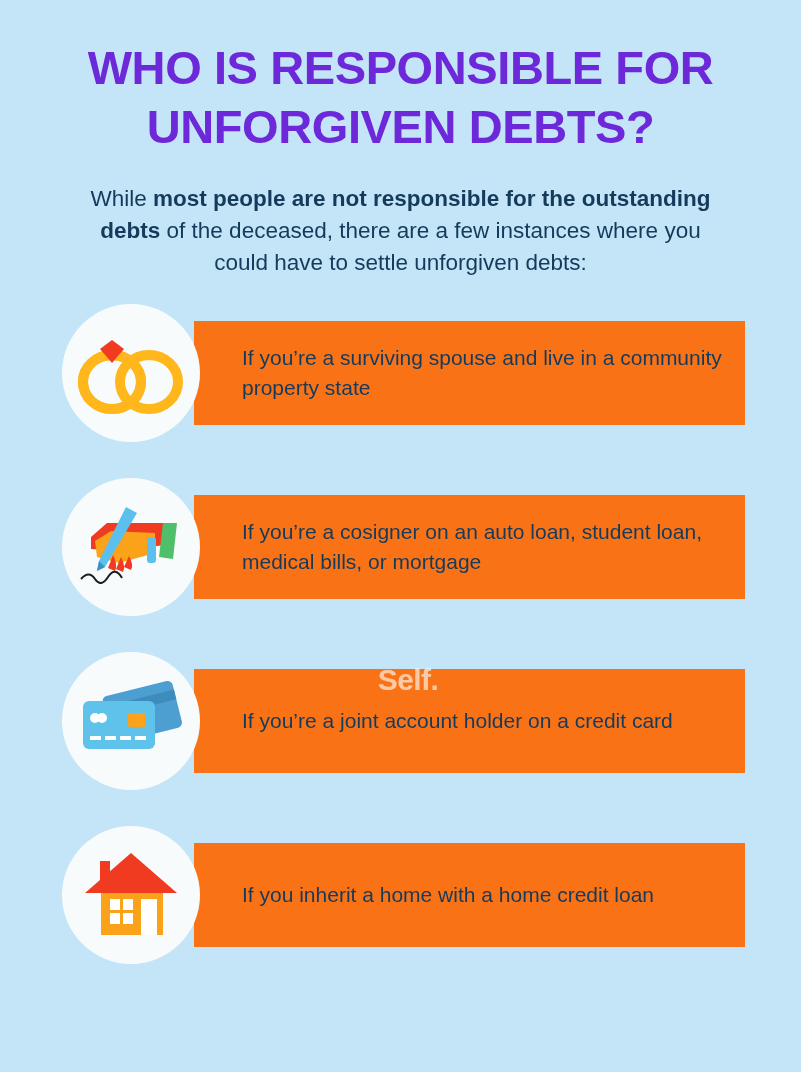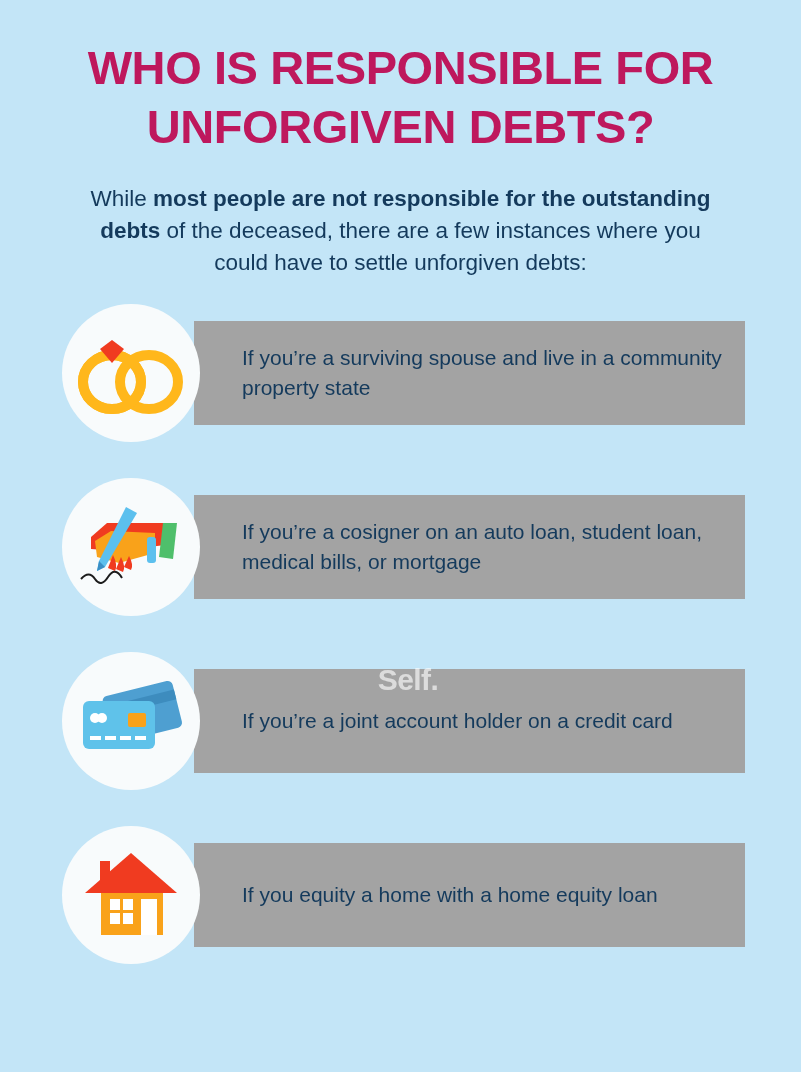--- a/index.html
+++ b/index.html
@@ -20,21 +20,21 @@
     position: relative;
     background: #c3e5f7;
     box-sizing: border-box;
   }
 
   
   .title {
     margin: 0;
     padding: 38px 70px 0 70px;
     text-align: center;
-    color: #be185d;
+    color: #6d28d9;
     font-size: 47px;
     line-height: 1.26;
     font-weight: bold;
     letter-spacing: -0.4px;
     text-transform: uppercase;
   }
   .subtitle {
     margin: 9px;
     padding: 18px 68px 0 68px;
     text-align: center;
@@ -53,21 +53,21 @@
   .row {
     position: relative;
     height: 174px;
   }
   .bar {
     position: absolute;
     left: 194px;
     right: 56px;
     top: 20px;
     height: 104px;
-    background: #a3a3a3;
+    background: #f97316;
     display: flex;
     align-items: center;
     box-sizing: border-box;
     padding-left: 48px;
     padding-right: 16px;
   }
   .bar-text {
     color: #143a5c;
     font-size: 21px;
     line-height: 1.42;
@@ -173,21 +173,21 @@
             <rect x="30" y="59" width="11" height="4" fill="#ffffff"></rect>
             <rect x="45" y="59" width="11" height="4" fill="#ffffff"></rect>
             <rect x="60" y="59" width="11" height="4" fill="#ffffff"></rect>
           </svg>
         </span>
       </div>
     </div>
 
     <div class="row">
       <div class="bar">
-        <div class="bar-text">If you equity a home with a home equity loan</div>
+        <div class="bar-text">If you inherit a home with a home credit loan</div>
       </div>
       <div class="circle">
         <span>
           <svg width="100" height="96" viewBox="0 0 100 96">
             <rect x="19" y="14" width="10" height="26" fill="#f03b20"></rect>
             <rect x="20" y="38" width="62" height="50" fill="#f9a21a"></rect>
             <polygon points="50,6 96,46 4,46" fill="#f03b20"></polygon>
             <rect x="29" y="52" width="10" height="11" fill="#ffffff"></rect>
             <rect x="42" y="52" width="10" height="11" fill="#ffffff"></rect>
             <rect x="29" y="66" width="10" height="11" fill="#ffffff"></rect>

